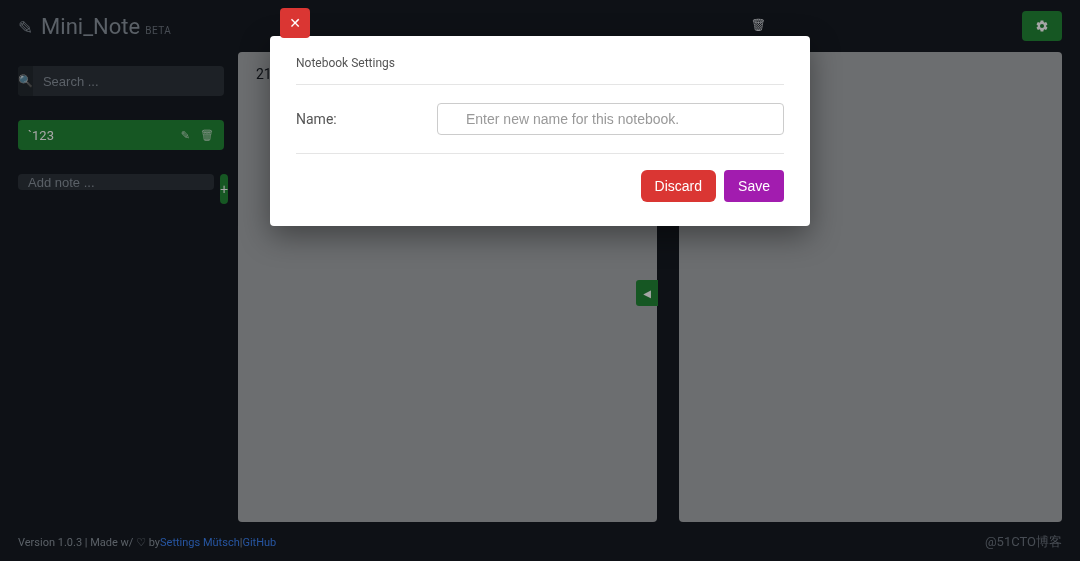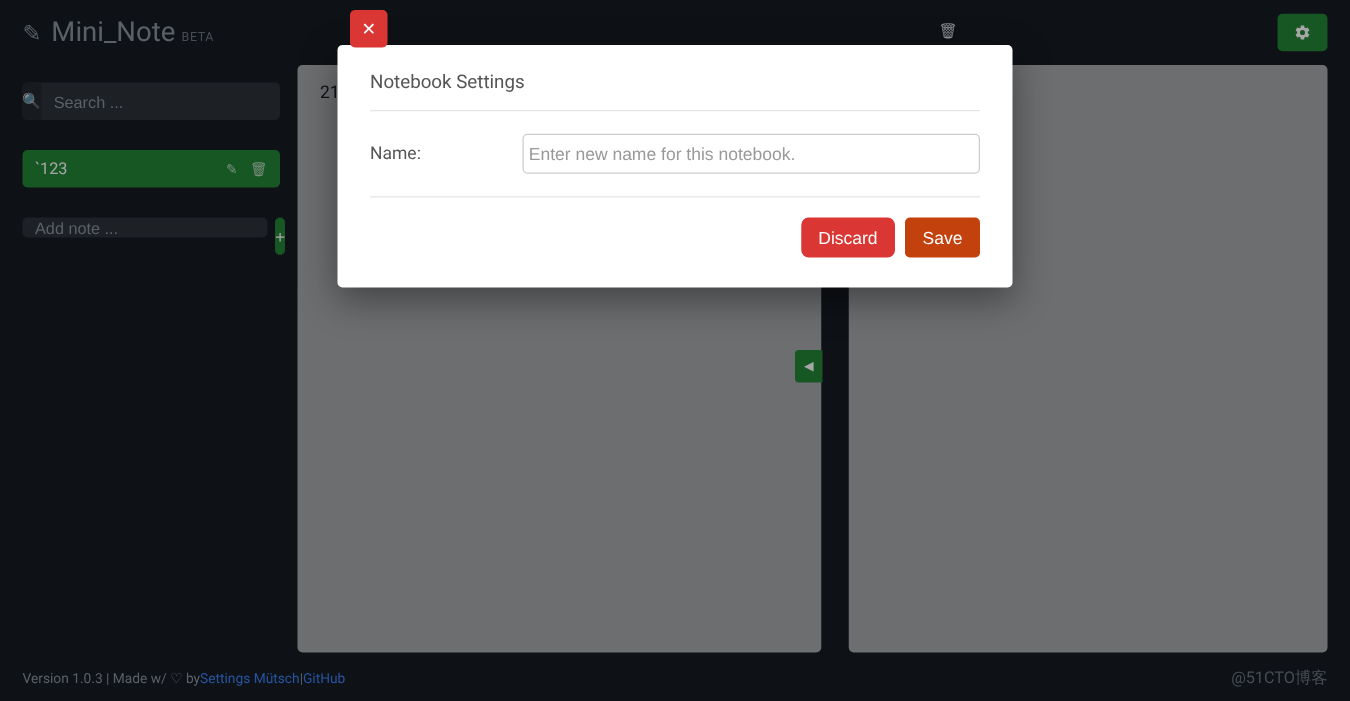--- a/index.html
+++ b/index.html
@@ -230,43 +230,44 @@
       font-size: 12px;
       cursor: pointer;
     }
     .modal-body {
       background: #fff;
       border-radius: 4px;
       padding: 20px 26px 24px;
       box-shadow: 0 10px 30px rgba(0,0,0,0.4);
     }
     .modal-title {
-      font-size: 15px;
+      font-size: 12px;
       color: #555;
       font-weight: 400;
       padding-bottom: 14px;
       border-bottom: 1px solid #e5e5e5;
     }
     .modal-row {
       display: flex;
       align-items: center;
       padding: 18px 0;
       border-bottom: 1px solid #e5e5e5;
+      gap: 19px;
     }
     .modal-label {
       width: 122px;
       color: #555;
       font-size: 14px;
     }
     .modal-input {
       flex: 1;
       height: 32px;
       border: 1px solid #ccc;
       border-radius: 4px;
-      padding: 0 4px;
+      padding: 0 28px;
       font-size: 14px;
       color: #555;
       outline: none;
     }
     .modal-input::placeholder { color: #999; }
     .modal-actions {
       display: flex;
       justify-content: flex-end;
       gap: 8px;
       padding-top: 16px;
@@ -274,21 +275,21 @@
     .btn-discard {
       background: #da3633;
       color: #fff;
       border: none;
       padding: 8px 14px;
       border-radius: 6px;
       font-size: 14px;
       cursor: pointer;
     }
     .btn-save {
-      background: #c2410c;
+      background: #a21caf;
       color: #fff;
       border: none;
       padding: 8px 14px;
       border-radius: 4px;
       font-size: 14px;
       cursor: pointer;
     }
   </style>
 </head>
 <body>

